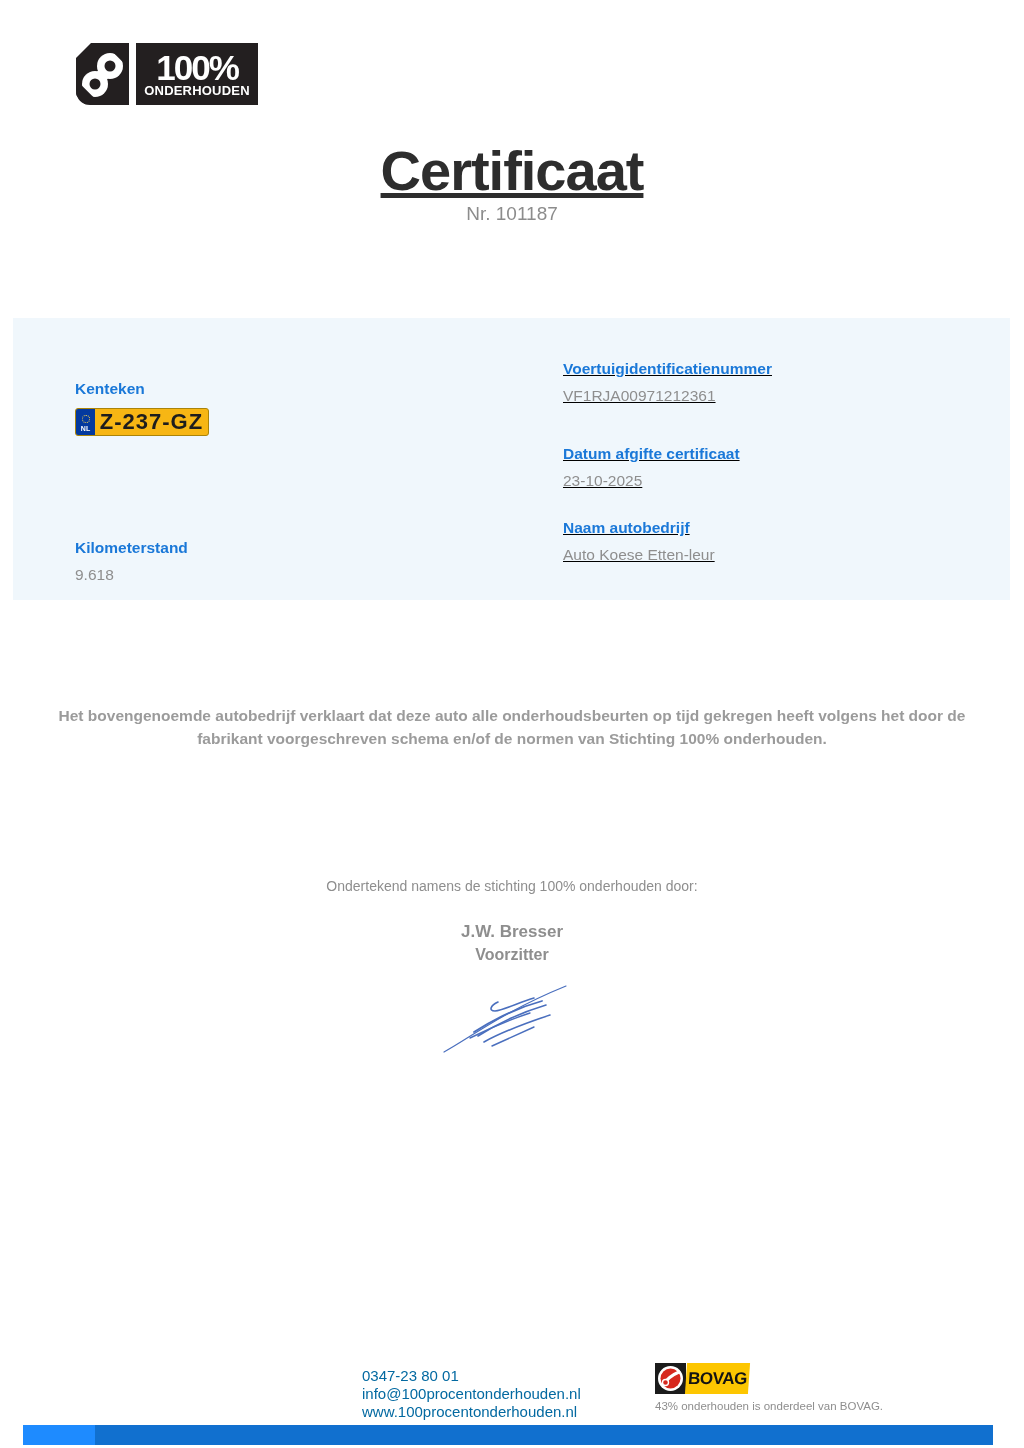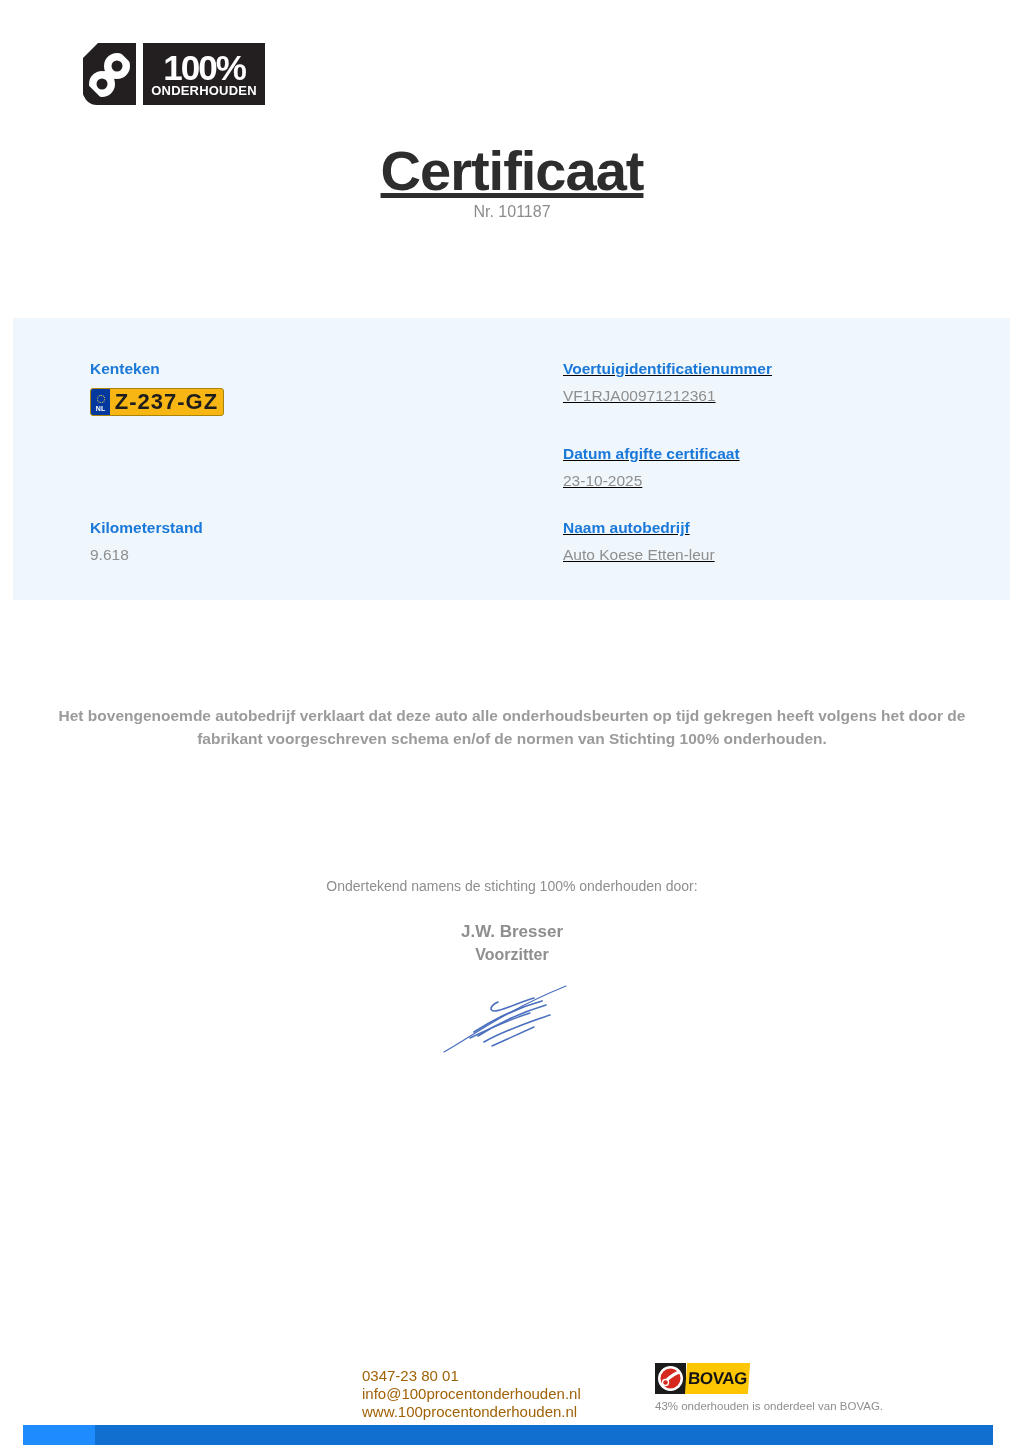--- a/index.html
+++ b/index.html
@@ -8,21 +8,21 @@
   .page {
     position: relative;
     width: 1024px;
     height: 1448px;
     background: #ffffff;
     overflow: hidden;
     margin: 0 auto;
   }
 
   
-  .logo { position: absolute; left: 83px; top: 43px; display: flex; }
+  .logo { position: absolute; left: 76px; top: 43px; display: flex; }
   .logo-mark {
     position: relative;
     width: 53px; height: 62px;
     background: #231f20;
     border-radius: 0 0 0 14px;
     overflow: hidden;
   }
   .logo-mark svg { position: absolute; left: 0; top: 0; }
   .logo-word {
     width: 122px; height: 62px;
@@ -46,33 +46,33 @@
   .title {
     position: absolute; left: 0; top: 138px; width: 100%;
     text-align: center;
     font-size: 56px; font-weight: bold; color: #2d2d2d;
     letter-spacing: -1px;
     text-decoration: underline;
   }
   .cert-number {
     position: absolute; left: 0; top: 203px; width: 100%;
     text-align: center;
-    font-size: 16px; color: #8c8c8c;
+    font-size: 19px; color: #8c8c8c;
   }
 
   
   .panel {
     position: absolute; left: 13px; top: 318px;
     width: 997px; height: 282px;
     background: #f0f7fc;
   }
   .field { position: absolute; }
   .field-label { font-size: 15.5px; font-weight: bold; color: #1a78d8; }
   .field-value { font-size: 15.5px; color: #8e8e8e; margin-top: 9px; }
-  .col-left  { left: 77px; }
+  .col-left  { left: 62px; margin-top: 20px; }
   .col-right { left: 550px; text-decoration: underline; }
   .row-1 { top: 42px; }
   .row-2 { top: 127px; }
   .row-3 { top: 201px; }
 
   
   .plate {
     margin-top: 10px;
     width: 134px; height: 28px;
     background: #f7b614;
@@ -124,21 +124,21 @@
   
   .verify {
     position: absolute; left: 90px; top: 1292px;
     font-size: 14.5px; color: #8e8e8e;
   }
   .verify a { color: #1a73e8; text-decoration: none; }
 
   
   .footer-org { position: absolute; left: 90px; top: 1367px; font-size: 15px; color: #8e8e8e; line-height: 18px; }
   .footer-org .org-name { font-size: 15.5px; font-weight: bold; color: #1a78d8; line-height: 19px; }
-  .footer-contact { position: absolute; left: 362px; top: 1367px; font-size: 15px; color: #a16207; line-height: 18px; }
+  .footer-contact { position: absolute; left: 362px; top: 1367px; font-size: 15px; color: #0369a1; line-height: 18px; }
 
   .bovag { position: absolute; left: 655px; top: 1363px; display: flex; }
   .bovag-mark { position: relative; width: 31px; height: 31px; background: #1b1b1b; }
   .bovag-word {
     width: 63px; height: 31px; background: #fdc600;
     display: flex; align-items: center; justify-content: center;
     font-size: 17px; font-weight: bold; color: #131313;
     letter-spacing: -0.5px; transform: skewX(-4deg);
   }
   .bovag-caption {

